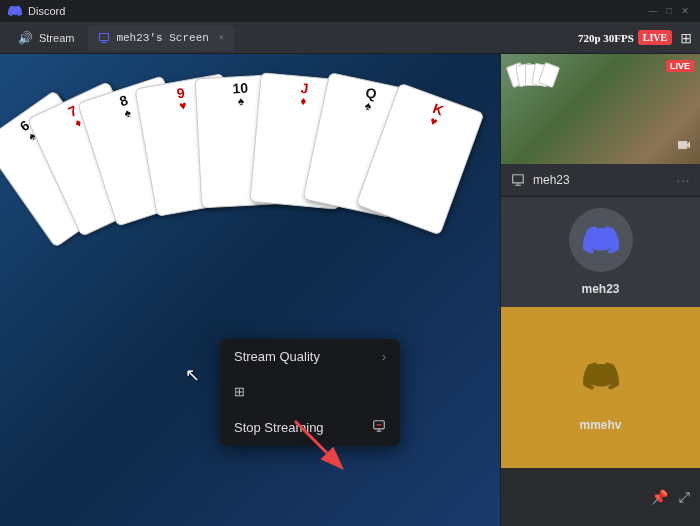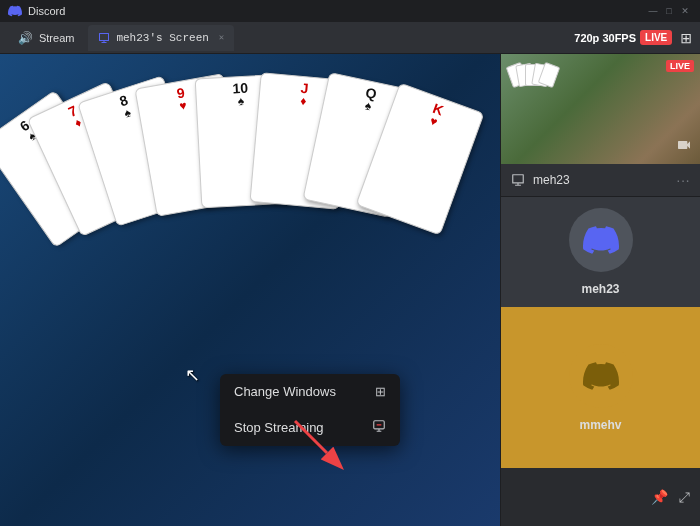--- a/index.html
+++ b/index.html
@@ -43,20 +43,21 @@
       cursor: pointer;
     }
     .tab.active { background: #36393f; font-family: Liberation Mono, monospace; }
     .tab-icon { font-size: 12px; }
     .tab-close { font-size: 9px; color: #72767d; margin-left: 4px; }
     .tab-controls { margin-left: auto; display: flex; align-items: center; gap: 8px; }
     .quality-badge {
       display: flex;
       align-items: center;
       gap: 4px;
+      font-family: Liberation Serif, serif;
     }
     .quality-text { color: #fff; font-size: 11px; font-weight: 600; }
     .live-badge {
       background: #ed4245;
       color: #fff;
       font-size: 10px;
       font-weight: 700;
       padding: 2px 5px;
       border-radius: 3px;
     }
@@ -337,21 +338,24 @@
                 <span>K</span>
                 <span class="card-suit">♥</span>
               </div>
           </div>
         </div>
 
         <div class="cursor-icon">↖</div>
 
         <div class="context-menu">
           <div class="context-menu-item">
-            <span>Change Windows</span>
+            <span>Stream Quality</span>
+            <span style="color:#72767d; font-size:12px;">›</span>
+          </div>
+          <div class="context-menu-item">
             <span style="font-size:13px; color:#b9bbbe;">⊞</span>
           </div>
           <div class="context-menu-item">
             <span>Stop Streaming</span>
             <span style="font-size:13px; color:#b9bbbe;">
               <svg width="14" height="14" viewBox="0 0 24 24" fill="#b9bbbe">
                 <rect x="3" y="3" width="18" height="14" rx="2" fill="none" stroke="#b9bbbe" stroke-width="2"></rect>
                 <line x1="8" y1="21" x2="16" y2="21" stroke="#b9bbbe" stroke-width="2"></line>
                 <line x1="12" y1="17" x2="12" y2="21" stroke="#b9bbbe" stroke-width="2"></line>
                 <line x1="8" y1="10" x2="16" y2="10" stroke="#ed4245" stroke-width="2"></line>

